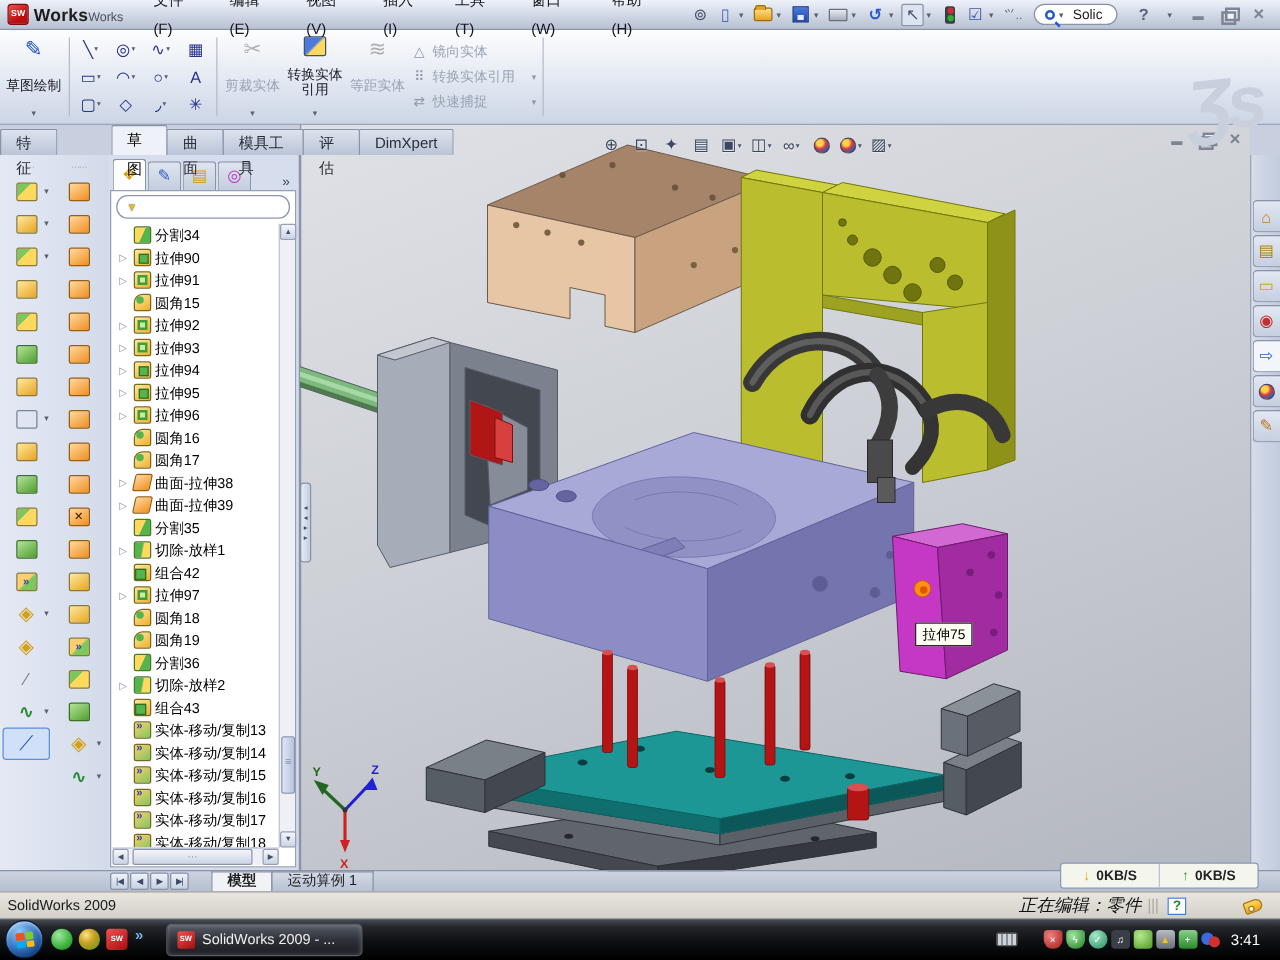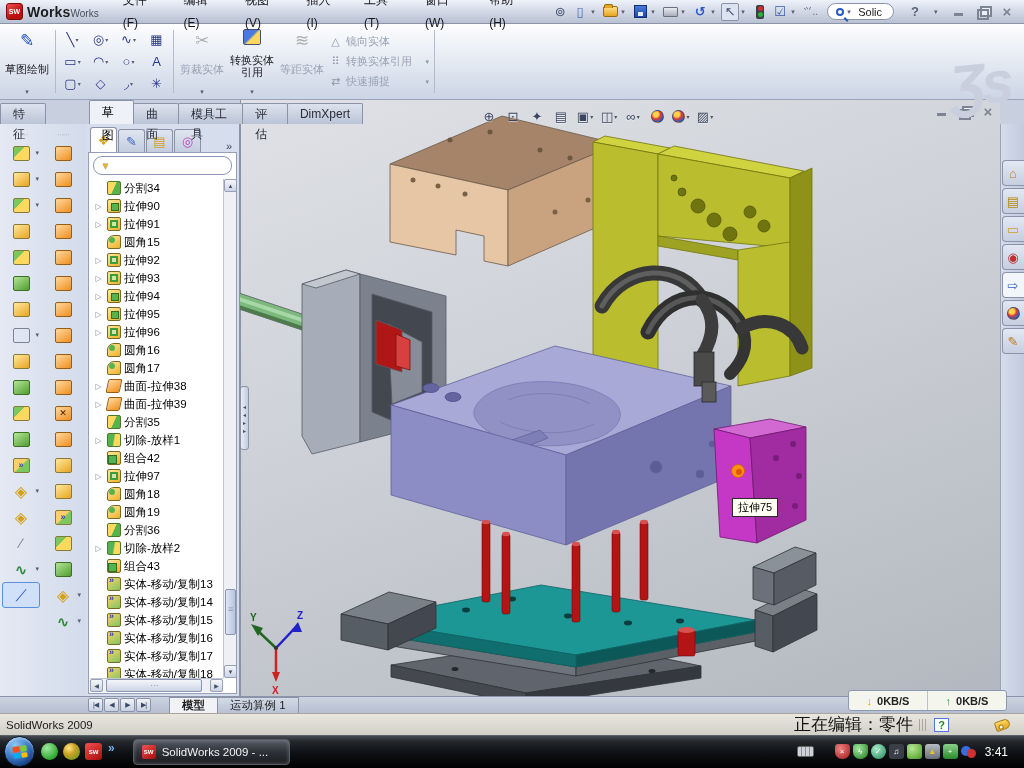--- a/index.html
+++ b/index.html
@@ -186,21 +186,21 @@
   .dtabs{display:flex;margin-left:18px;height:16px;}
   .dtab{padding:0 12px;line-height:15px;font-size:11.5px;background:linear-gradient(#d4dae6,#b8c2d4);
     border:1px solid #8a93a8;border-bottom:none;margin-right:-1px;color:#222;}
   .dtab.act{background:#f0f2f6;font-weight:bold;}
 
   
   .statusbar{position:absolute;left:0;top:713px;width:1024px;height:22px;background:linear-gradient(#e9e6e0,#d2cfc7);
     border-top:1px solid #a9a59d;display:flex;align-items:center;padding:0 6px;z-index:20;}
   .st-left{color:#1a1a1a;font-size:11.5px;}
   .st-right{margin-left:auto;display:flex;align-items:center;gap:6px;}
-  .st-edit{font-size:17px;color:#111;}
+  .st-edit{font-size:14px;color:#111;font-style:italic;}
   .st-grip{width:1px;height:12px;background:#aaa69e;box-shadow:3px 0 0 #aaa69e,6px 0 0 #aaa69e;margin-right:8px;}
   .st-help{width:15px;height:14px;background:#fff;border:1px solid #4a7ae0;color:#1e8a1e;font-weight:bold;font-size:11px;
     display:flex;align-items:center;justify-content:center;}
   .st-tag{width:15px;height:10px;background:linear-gradient(#ffd95e,#e8a41f);border:1px solid #a87808;border-radius:2px 5px 5px 2px;
     transform:rotate(-20deg);position:relative;margin-left:40px;margin-right:8px;}
   .st-tag::after{content:"";position:absolute;left:2px;top:3px;width:3px;height:3px;border-radius:50%;background:#fff;border:1px solid #a87808;}
 
   
   .netwidget{position:absolute;left:848px;top:690px;width:159px;height:21px;display:flex;z-index:25;
     background:#f4f6ee;border:1px solid #8a9ab5;border-radius:3px;overflow:hidden;font-size:11px;font-weight:bold;color:#222;}

